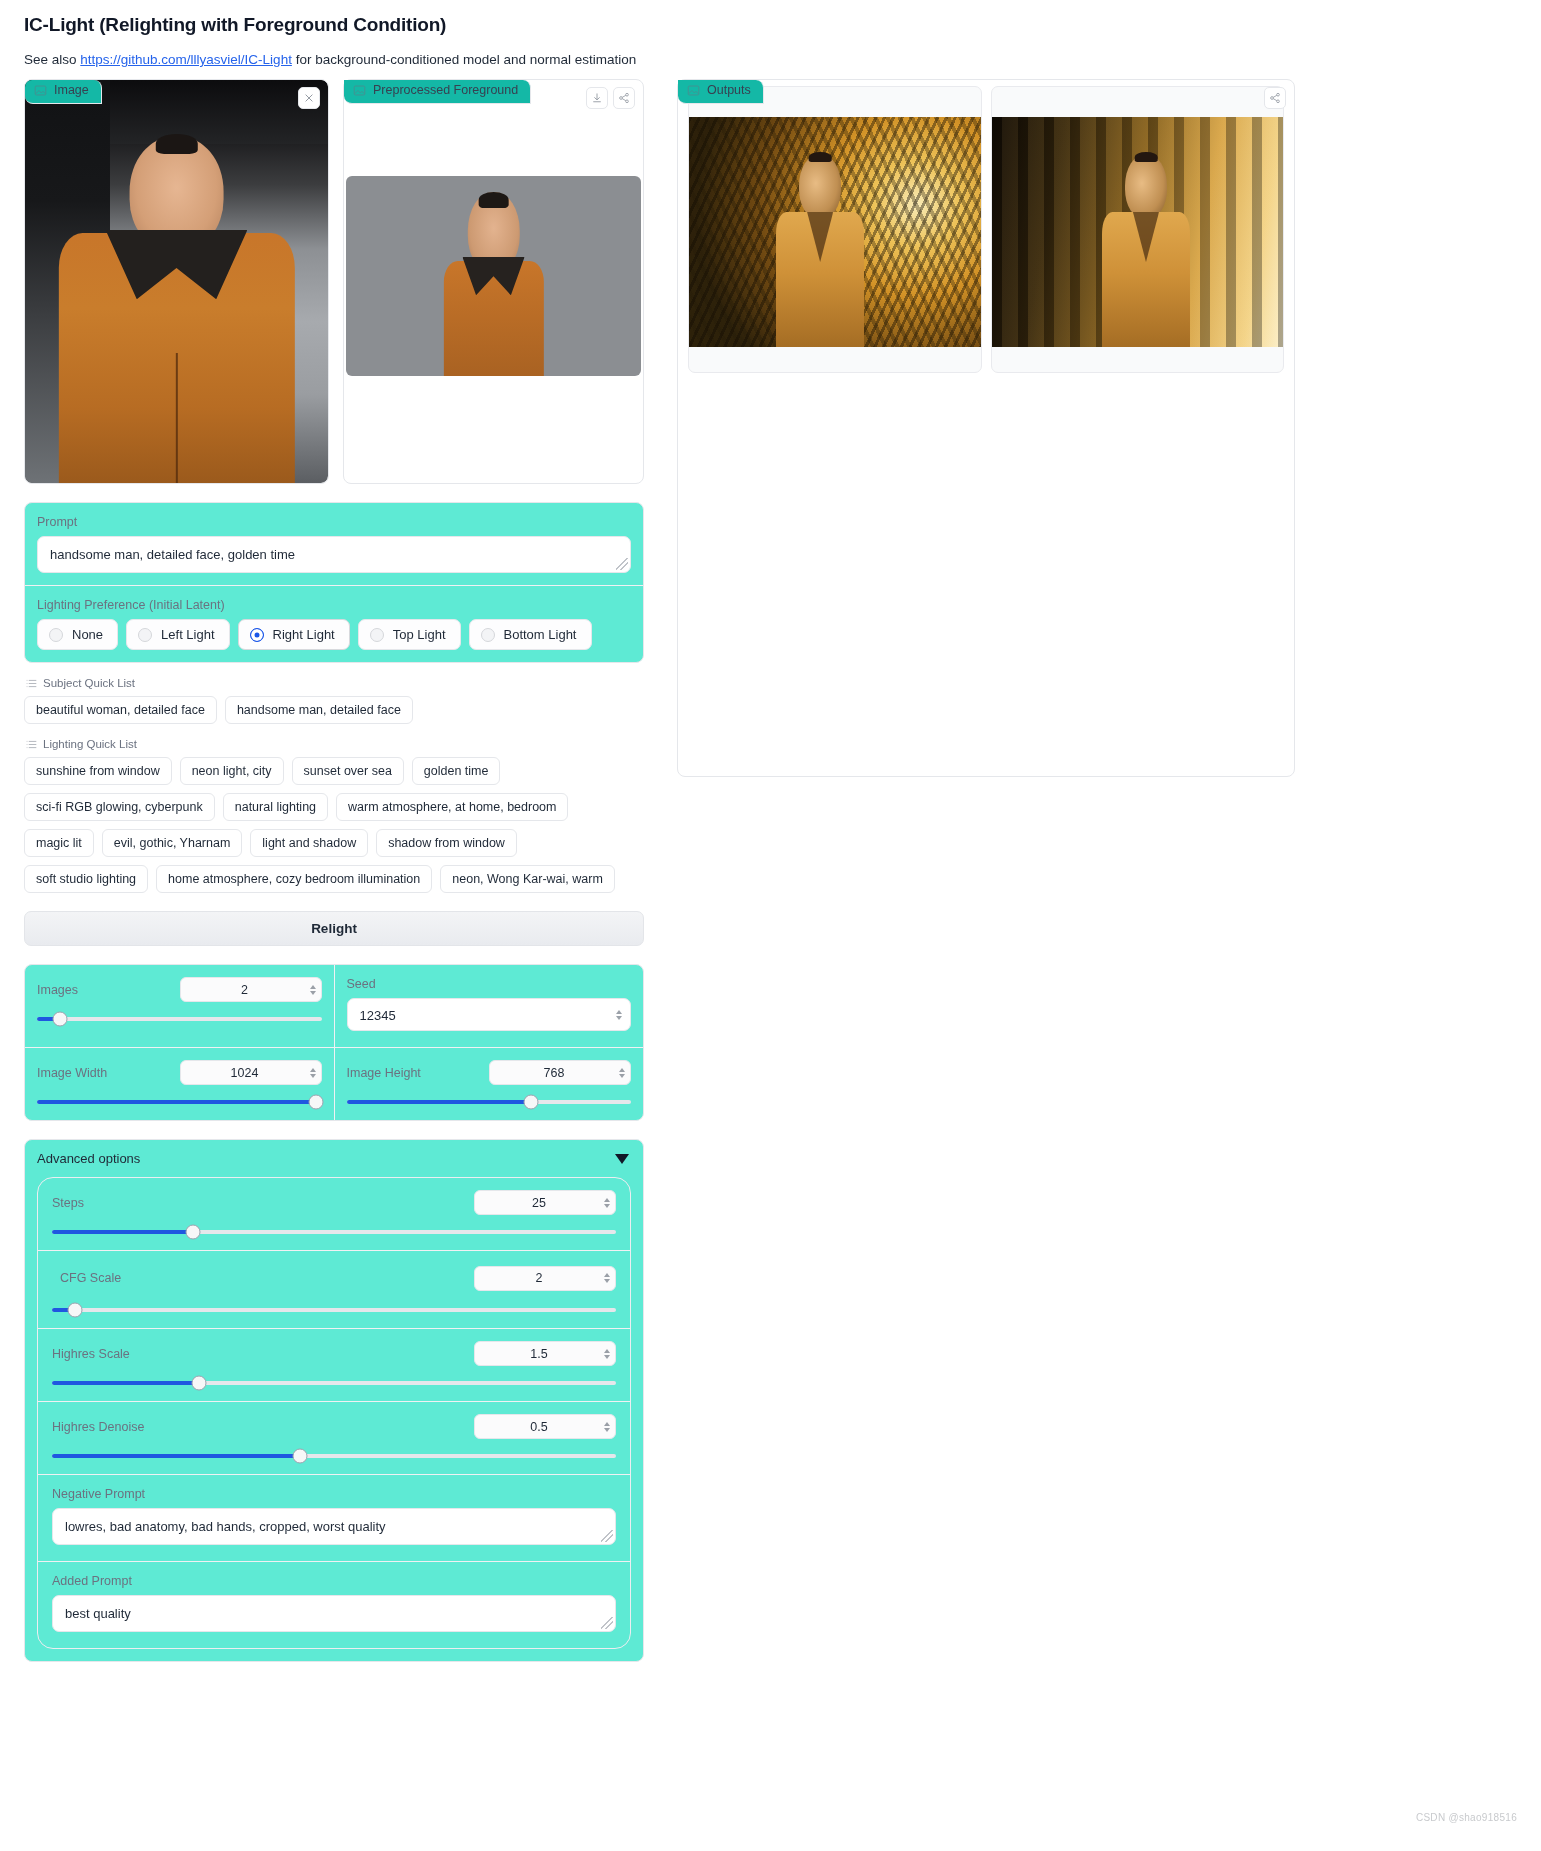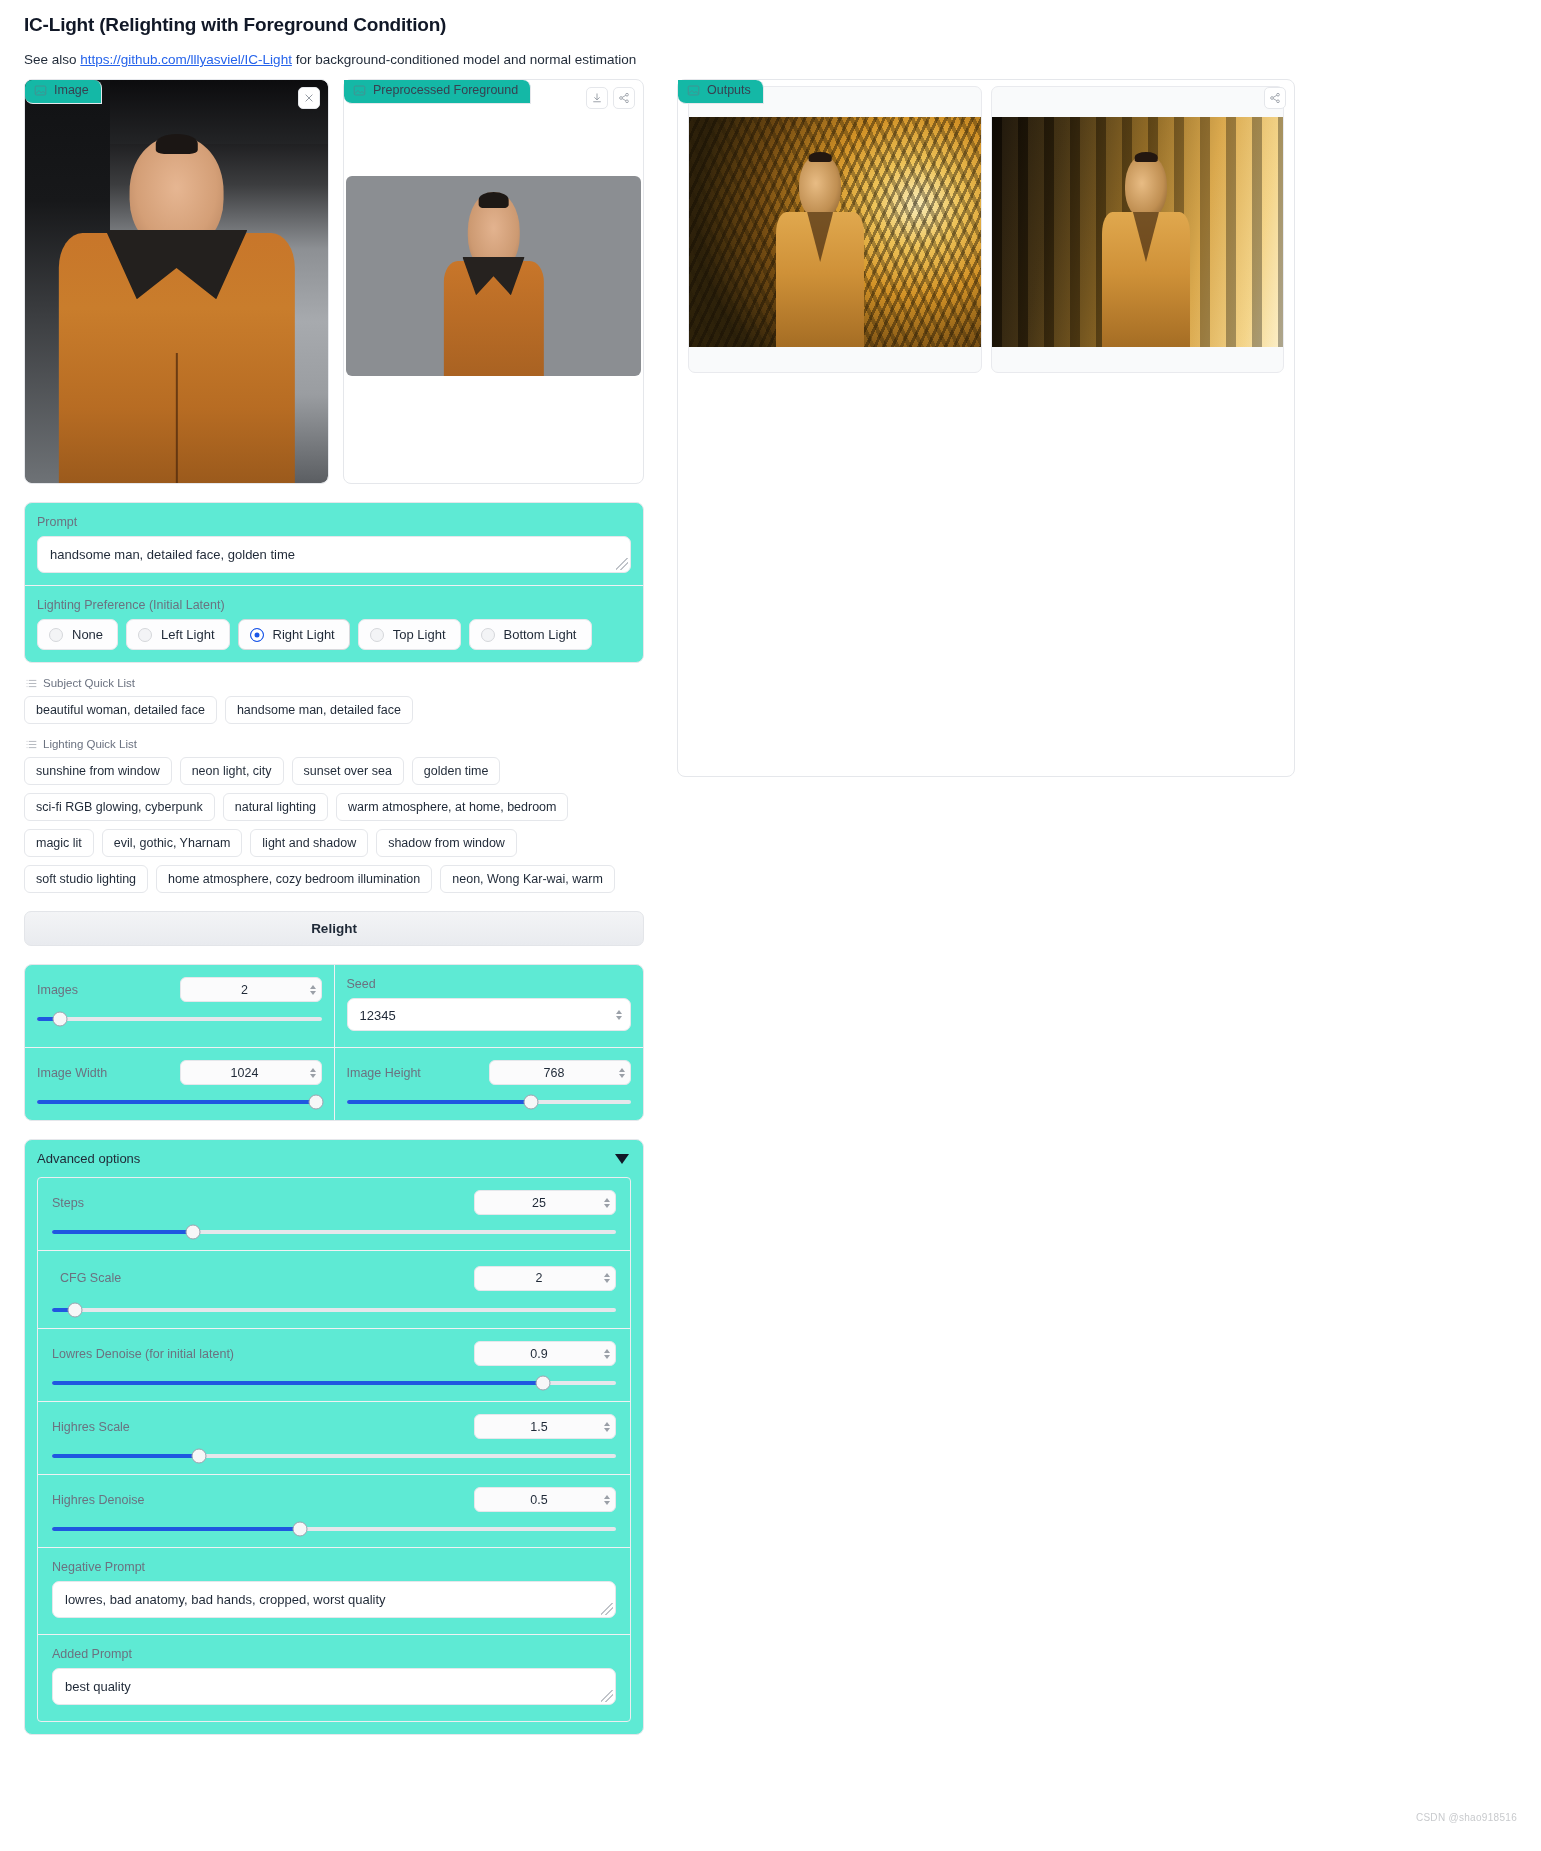--- a/index.html
+++ b/index.html
@@ -406,21 +406,21 @@
 
   
   .adv-head {
     display: flex; align-items: center; justify-content: space-between;
     padding: 11px 14px 11px 12px;
     font-size: 13px;
     color: #1f2937;
     cursor: pointer;
   }
   .caret { width: 0; height: 0; border-left: 7px solid transparent; border-right: 7px solid transparent; border-top: 10px solid #111827; }
-  .adv-body { margin: 0 12px 12px 12px; border: 1px solid #eceef1; border-radius: 4px; }
+  .adv-body { margin: 0 12px 12px 12px; border: 1px solid #eceef1; border-radius: 16px; }
   .adv-item { padding: 12px 14px 16px 14px; }
   .adv-item + .adv-item { border-top: 1px solid #f0f1f3; }
 
   .watermark {
     position: absolute;
     right: 24px; bottom: 28px;
     font-size: 10px;
     color: #c8cacd;
     letter-spacing: .3px;
   }
@@ -678,36 +678,20 @@
                   <i class="dn"></i>
                 </span>
             </div>
           </div>
           <div class="track">
             <div class="fill" style="width:4%"></div>
             <div class="knob" style="left:4%"></div>
           </div>
         </div>
 
-        <div class="adv-item">
-          <div class="slider-head">
-            <span class="field-label" style="margin:0;">Lowres Denoise (for initial latent)</span>
-            <div class="num-box">
-              <span class="val">0.9</span>
-              <span class="spin">
-                  <i class="up"></i>
-                  <i class="dn"></i>
-                </span>
-            </div>
-          </div>
-          <div class="track">
-            <div class="fill" style="width:87%"></div>
-            <div class="knob" style="left:87%"></div>
-          </div>
-        </div>
 
         <div class="adv-item">
           <div class="slider-head">
             <span class="field-label" style="margin:0;">Highres Scale</span>
             <div class="num-box">
               <span class="val">1.5</span>
               <span class="spin">
                   <i class="up"></i>
                   <i class="dn"></i>
                 </span>

